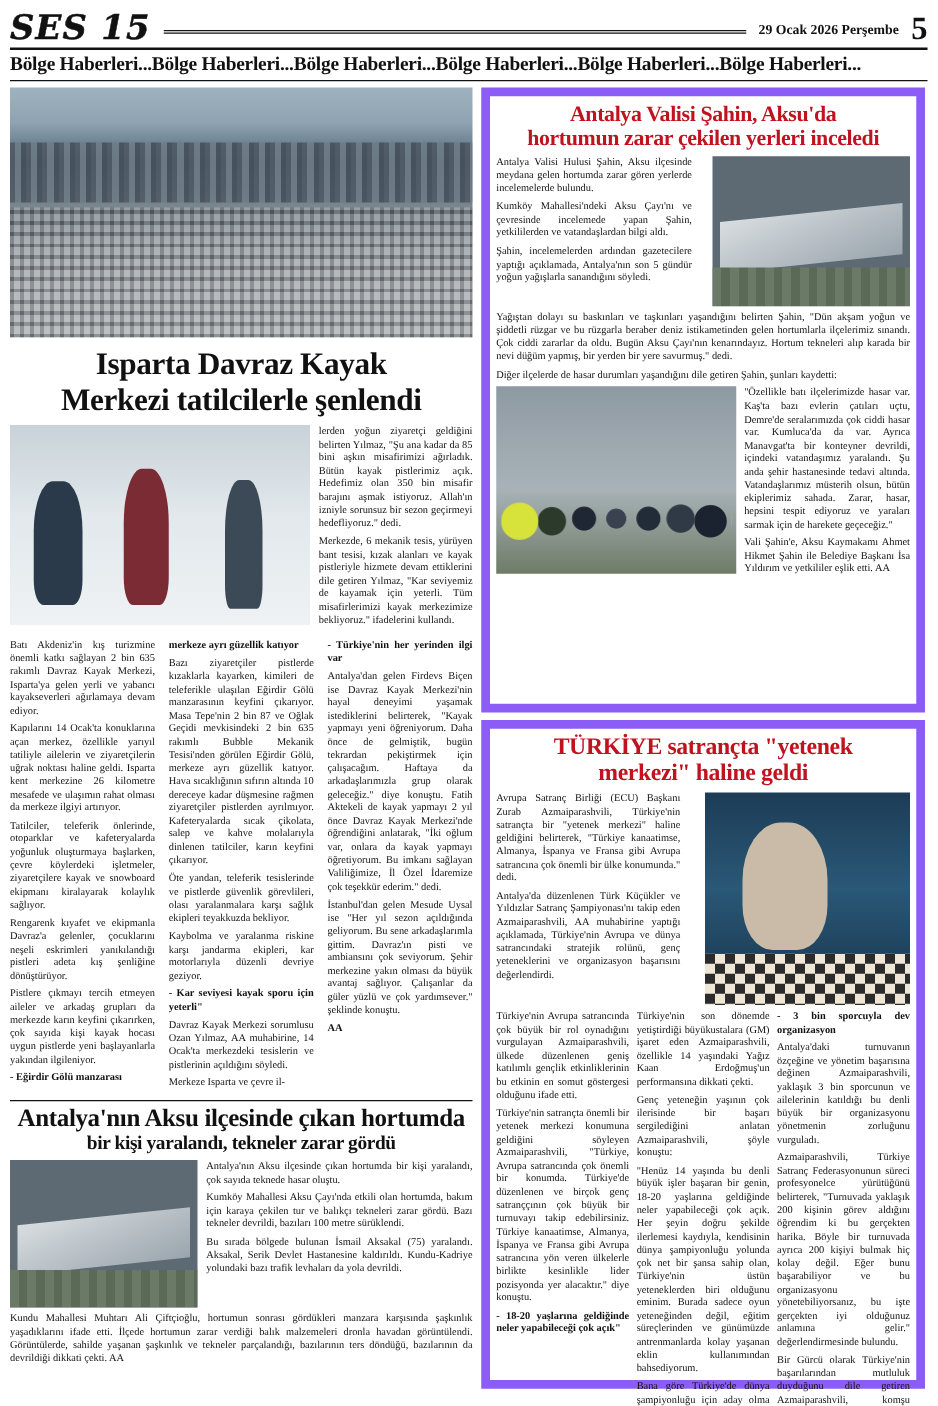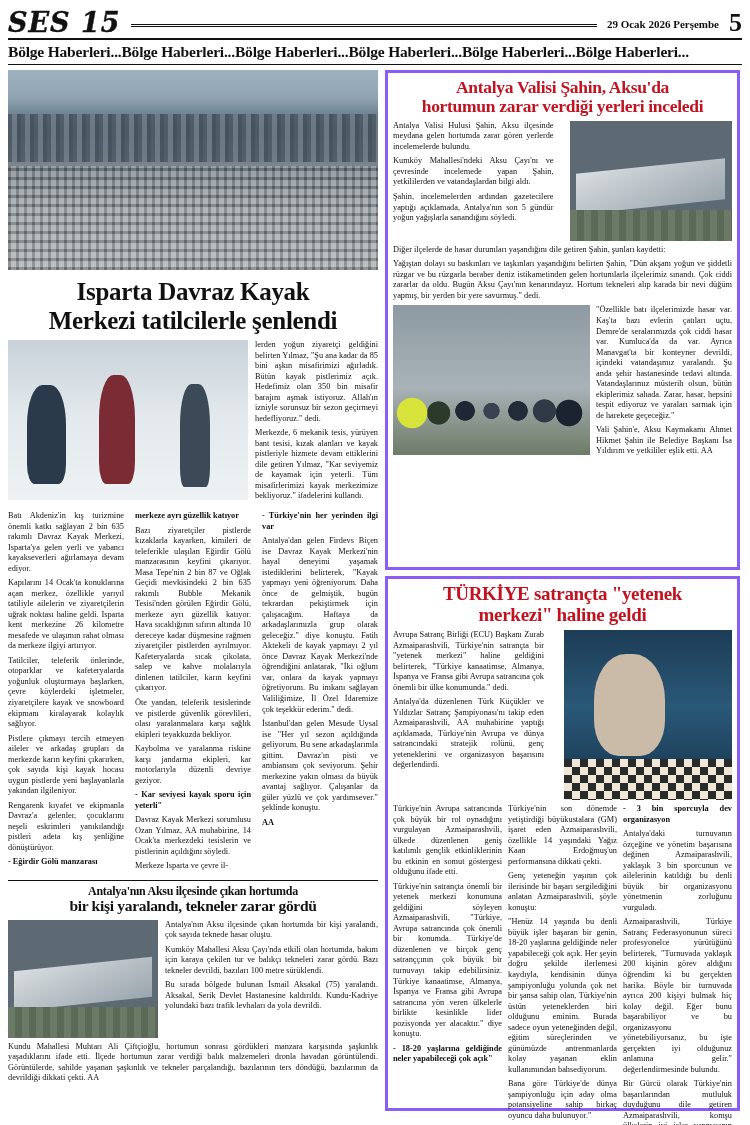--- a/index.html
+++ b/index.html
@@ -45,21 +45,21 @@
   .headline {
     font-family: "Liberation Serif", serif;
     font-weight: bold; text-align: center; line-height: 1.08;
     letter-spacing: -0.3px;
   }
   .body-col { font-size: 8.3px; line-height: 1.27; text-align: justify; hyphens: auto; }
   .body-col p { margin: 0 0 4px 0; }
   .bold-lead { font-weight: bold; }
   .aa { font-weight: bold; }
 
-  .box { border: 3px solid #8b5cf6; padding: 5px; }
+  .box { border: 7px solid #8b5cf6; padding: 5px; }
   .red-head { color: #c1121f; }
 
   
   .ski-resort {
     background:
       linear-gradient(180deg,#9fb2bf 0%, #8fa3b2 14%, #6f8494 22%, #5d7080 30%, #6b7a84 40%, #8a9298 55%, #a9aeb1 70%, #b9bcbd 100%);
   }
   .ski-resort:before {
     content:""; position:absolute; left:0; right:0; top:22%; height:24%;
     background: repeating-linear-gradient(90deg,#4a5560 0 4px,#6d7a85 4px 9px,#3f4a55 9px 13px);
@@ -146,76 +146,76 @@
           <p>lerden yoğun ziyaretçi geldiğini belirten Yılmaz, "Şu ana kadar da 85 bini aşkın misafirimizi ağırladık. Bütün kayak pistlerimiz açık. Hedefimiz olan 350 bin misafir barajını aşmak istiyoruz. Allah'ın izniyle sorunsuz bir sezon geçirmeyi hedefliyoruz." dedi.</p>
           <p>Merkezde, 6 mekanik tesis, yürüyen bant tesisi, kızak alanları ve kayak pistleriyle hizmete devam ettiklerini dile getiren Yılmaz, "Kar seviyemiz de kayamak için yeterli. Tüm misafirlerimizi kayak merkezimize bekliyoruz." ifadelerini kullandı.</p>
         </div>
       </div>
 
       <div style="display:flex; gap:11px; margin-top:5px;font-family:Liberation Serif, serif;">
         <div class="body-col" style="width:118px;">
           <p>Batı Akdeniz'in kış turizmine önemli katkı sağlayan 2 bin 635 rakımlı Davraz Kayak Merkezi, Isparta'ya gelen yerli ve yabancı kayakseverleri ağırlamaya devam ediyor.</p>
           <p>Kapılarını 14 Ocak'ta konuklarına açan merkez, özellikle yarıyıl tatiliyle ailelerin ve ziyaretçilerin uğrak noktası haline geldi. Isparta kent merkezine 26 kilometre mesafede ve ulaşımın rahat olması da merkeze ilgiyi artırıyor.</p>
           <p>Tatilciler, teleferik önlerinde, otoparklar ve kafeteryalarda yoğunluk oluşturmaya başlarken, çevre köylerdeki işletmeler, ziyaretçilere kayak ve snowboard ekipmanı kiralayarak kolaylık sağlıyor.</p>
+          <p>Rengarenk kıyafet ve ekipmanla Davraz'a gelenler, çocuklarını neşeli eskrimleri yanıkılandığı pistleri adeta kış şenliğine dönüştürüyor.</p>
           <p>Pistlere çıkmayı tercih etmeyen aileler ve arkadaş grupları da merkezde karın keyfini çıkarırken, çok sayıda kişi kayak hocası uygun pistlerde yeni başlayanlarla yakından ilgileniyor.</p>
-          <p>Rengarenk kıyafet ve ekipmanla Davraz'a gelenler, çocuklarını neşeli eskrimleri yanıkılandığı pistleri adeta kış şenliğine dönüştürüyor.</p>
           <p class="bold-lead">- Eğirdir Gölü manzarası</p>
         </div>
         <div class="body-col" style="width:118px;">
           <p class="bold-lead">merkeze ayrı güzellik katıyor</p>
           <p>Bazı ziyaretçiler pistlerde kızaklarla kayarken, kimileri de teleferikle ulaşılan Eğirdir Gölü manzarasının keyfini çıkarıyor. Masa Tepe'nin 2 bin 87 ve Oğlak Geçidi mevkisindeki 2 bin 635 rakımlı Bubble Mekanik Tesisi'nden görülen Eğirdir Gölü, merkeze ayrı güzellik katıyor. Hava sıcaklığının sıfırın altında 10 dereceye kadar düşmesine rağmen ziyaretçiler pistlerden ayrılmıyor. Kafeteryalarda sıcak çikolata, salep ve kahve molalarıyla dinlenen tatilciler, karın keyfini çıkarıyor.</p>
           <p>Öte yandan, teleferik tesislerinde ve pistlerde güvenlik görevlileri, olası yaralanmalara karşı sağlık ekipleri teyakkuzda bekliyor.</p>
           <p>Kaybolma ve yaralanma riskine karşı jandarma ekipleri, kar motorlarıyla düzenli devriye geziyor.</p>
           <p class="bold-lead">- Kar seviyesi kayak sporu için yeterli"</p>
           <p>Davraz Kayak Merkezi sorumlusu Ozan Yılmaz, AA muhabirine, 14 Ocak'ta merkezdeki tesislerin ve pistlerinin açıldığını söyledi.</p>
           <p>Merkeze Isparta ve çevre il-</p>
         </div>
         <div class="body-col" style="width:118px;">
           <p class="bold-lead">- Türkiye'nin her yerinden ilgi var</p>
           <p>Antalya'dan gelen Firdevs Biçen ise Davraz Kayak Merkezi'nin hayal deneyimi yaşamak istediklerini belirterek, "Kayak yapmayı yeni öğreniyorum. Daha önce de gelmiştik, bugün tekrardan pekiştirmek için çalışacağım. Haftaya da arkadaşlarımızla grup olarak geleceğiz." diye konuştu. Fatih Aktekeli de kayak yapmayı 2 yıl önce Davraz Kayak Merkezi'nde öğrendiğini anlatarak, "İki oğlum var, onlara da kayak yapmayı öğretiyorum. Bu imkanı sağlayan Valiliğimize, İl Özel İdaremize çok teşekkür ederim." dedi.</p>
           <p>İstanbul'dan gelen Mesude Uysal ise "Her yıl sezon açıldığında geliyorum. Bu sene arkadaşlarımla gittim. Davraz'ın pisti ve ambiansını çok seviyorum. Şehir merkezine yakın olması da büyük avantaj sağlıyor. Çalışanlar da güler yüzlü ve çok yardımsever." şeklinde konuştu.</p>
           <p class="aa">AA</p>
         </div>
       </div>
 
       <div style="border-top:1.5px solid #111; margin-top:4px; padding-top:4px;">
-        <div class="headline" style="font-size:12px;">Antalya'nın Aksu ilçesinde çıkan hortumda</div>
+        <div class="headline" style="font-size:20px;">Antalya'nın Aksu ilçesinde çıkan hortumda</div>
         <div class="headline" style="font-size:15.5px; margin-bottom:5px;">bir kişi yaralandı, tekneler zarar gördü</div>
         <div style="display:flex; gap:7px;">
           <div class="photo storm-damage" style="width:150px; height:118px;"></div>
           <div class="body-col" style="width:213px;">
             <p>Antalya'nın Aksu ilçesinde çıkan hortumda bir kişi yaralandı, çok sayıda teknede hasar oluştu.</p>
             <p>Kumköy Mahallesi Aksu Çayı'nda etkili olan hortumda, bakım için karaya çekilen tur ve balıkçı tekneleri zarar gördü. Bazı tekneler devrildi, bazıları 100 metre sürüklendi.</p>
             <p>Bu sırada bölgede bulunan İsmail Aksakal (75) yaralandı. Aksakal, Serik Devlet Hastanesine kaldırıldı. Kundu-Kadriye yolundaki bazı trafik levhaları da yola devrildi.</p>
           </div>
         </div>
         <div class="body-col" style="margin-top:4px;">
           <p>Kundu Mahallesi Muhtarı Ali Çiftçioğlu, hortumun sonrası gördükleri manzara karşısında şaşkınlık yaşadıklarını ifade etti. İlçede hortumun zarar verdiği balık malzemeleri dronla havadan görüntülendi. Görüntülerde, sahilde yaşanan şaşkınlık ve tekneler parçalandığı, bazılarının ters döndüğü, bazılarının da devrildiği dikkati çekti.  AA</p>
         </div>
       </div>
     </div>
 
     <div class="col-right">
 
       <div class="box" style="height:500px;">
         <div class="headline red-head" style="font-size:17.5px;">Antalya Valisi Şahin, Aksu'da</div>
-        <div class="headline red-head" style="font-size:17.5px; margin-bottom:5px;">hortumun zarar verdiği yerleri inceledi</div>
+        <div class="headline red-head" style="font-size:17.5px; margin-bottom:5px;">hortumun zarar çekilen yerleri inceledi</div>
 
         <div style="display:flex; gap:16px;">
           <div class="body-col" style="width:168px;">
             <p>Antalya Valisi Hulusi Şahin, Aksu ilçesinde meydana gelen hortumda zarar gören yerlerde incelemelerde bulundu.</p>
             <p>Kumköy Mahallesi'ndeki Aksu Çayı'nı ve çevresinde incelemede yapan Şahin, yetkililerden ve vatandaşlardan bilgi aldı.</p>
             <p>Şahin, incelemelerden ardından gazetecilere yaptığı açıklamada, Antalya'nın son 5 gündür yoğun yağışlarla sanandığını söyledi.</p>
           </div>
           <div class="photo storm-damage" style="width:170px; height:120px;"></div>
         </div>
 
         <div class="body-col" style="margin-top:4px;">
+          <p>Yağıştan dolayı su baskınları ve taşkınları yaşandığını belirten Şahin, "Dün akşam yoğun ve şiddetli rüzgar ve bu rüzgarla beraber deniz istikametinden gelen hortumlarla ilçelerimiz sınandı. Çok ciddi zararlar da oldu. Bugün Aksu Çayı'nın kenarındayız. Hortum tekneleri alıp karada bir nevi düğüm yapmış, bir yerden bir yere savurmuş." dedi.</p>
           <p>Diğer ilçelerde de hasar durumları yaşandığını dile getiren Şahin, şunları kaydetti:</p>
-          <p>Yağıştan dolayı su baskınları ve taşkınları yaşandığını belirten Şahin, "Dün akşam yoğun ve şiddetli rüzgar ve bu rüzgarla beraber deniz istikametinden gelen hortumlarla ilçelerimiz sınandı. Çok ciddi zararlar da oldu. Bugün Aksu Çayı'nın kenarındayız. Hortum tekneleri alıp karada bir nevi düğüm yapmış, bir yerden bir yere savurmuş." dedi.</p>
         </div>
 
         <div style="display:flex; gap:6px; margin-top:2px;">
           <div class="photo officials" style="width:200px; height:150px;"></div>
           <div class="body-col" style="width:138px;">
             <p>"Özellikle batı ilçelerimizde hasar var. Kaş'ta bazı evlerin çatıları uçtu, Demre'de seralarımızda çok ciddi hasar var. Kumluca'da da var. Ayrıca Manavgat'ta bir konteyner devrildi, içindeki vatandaşımız yaralandı. Şu anda şehir hastanesinde tedavi altında. Vatandaşlarımız müsterih olsun, bütün ekiplerimiz sahada. Zarar, hasar, hepsini tespit ediyoruz ve yaraları sarmak için de harekete geçeceğiz."</p>
             <p>Vali Şahin'e, Aksu Kaymakamı Ahmet Hikmet Şahin ile Belediye Başkanı İsa Yıldırım ve yetkililer eşlik etti.  AA</p>
           </div>
         </div>
       </div>

